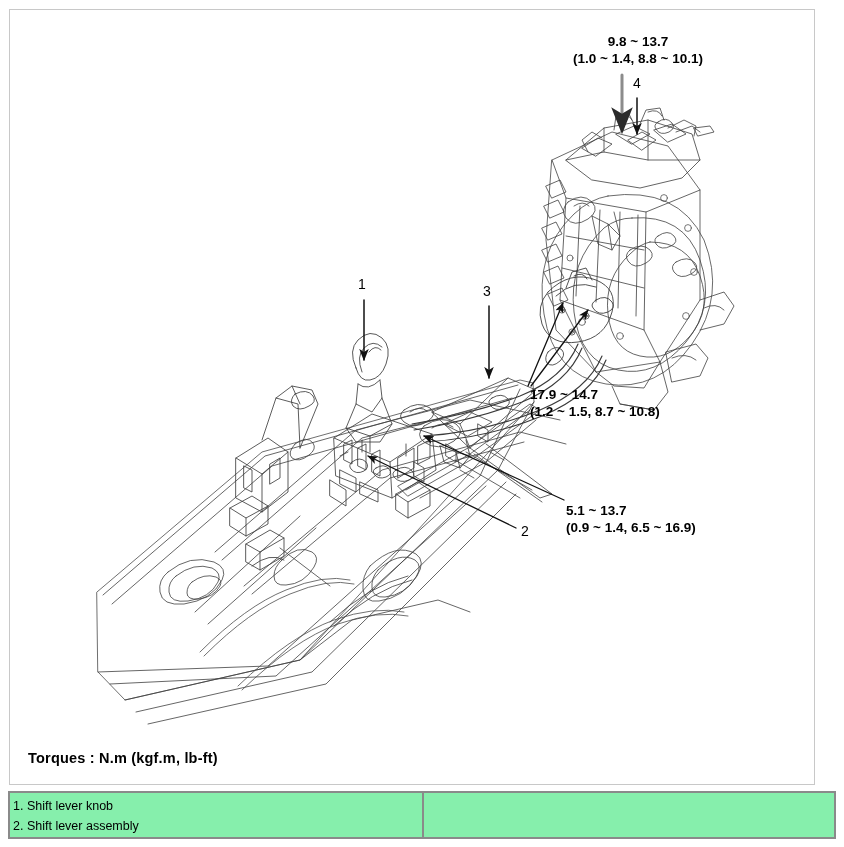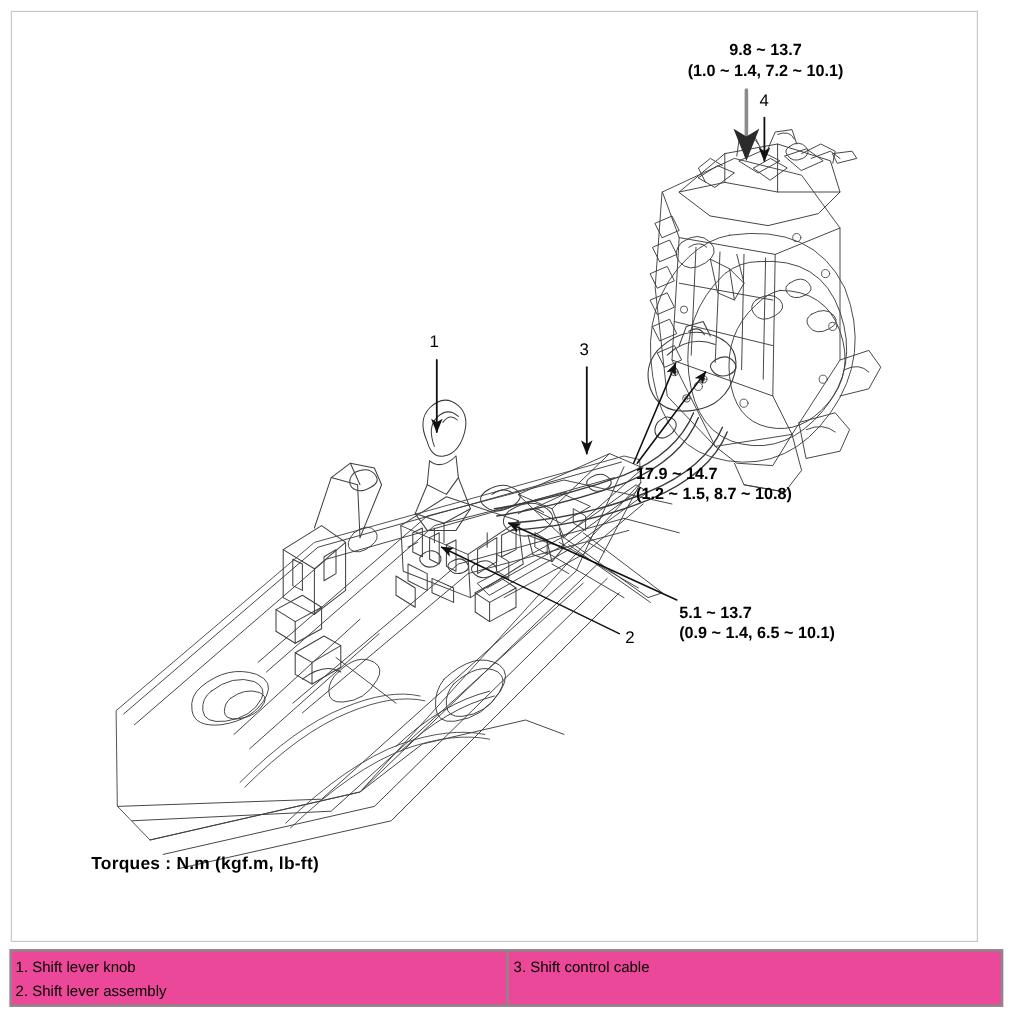--- a/index.html
+++ b/index.html
@@ -37,38 +37,37 @@
     left: 0;
     top: 0;
     width: 844px;
     height: 790px;
     pointer-events: none;
   }
   
   .torque-caption {
     position: absolute;
     left: 28px;
-    top: 712px;
+    top: 750px;
     font-size: 14.5px;
     font-weight: bold;
     letter-spacing: 0.2px;
     white-space: nowrap;
-    margin-left: 48px;
   }
   
   .legend-table {
     position: absolute;
     left: 8px;
     top: 791px;
     width: 828px;
     height: 48px;
     border: 2px solid #8a8a8a;
     box-sizing: border-box;
     display: flex;
-    background: #ec4899;
+    background: #86efac;
   }
   .legend-col {
     flex: 1 1 50%;
     box-sizing: border-box;
     padding: 3px 0 0 3px;
   }
   .legend-col.right {
     border-left: 2px solid #8a8a8a;
     padding-left: 4px;
   }
@@ -365,43 +364,42 @@
       </g>
 
       <g stroke="#111" stroke-width="1.3">
         <line x1="564" y1="500" x2="424" y2="436" marker-end="url(#arrowBlack)"></line>
       </g>
     </g>
   </svg>
 
   <div class="anno centered" style="left:548px; top:33px; width:180px;">
     <span class="l1">9.8 ~ 13.7</span>
-    <span class="l2">(1.0 ~ 1.4, 7.2 ~ 10.1)</span>
+    <span class="l2">(1.0 ~ 1.4, 8.8 ~ 10.1)</span>
   </div>
 
   <div class="anno" style="left:530px; top:386px;">
     <span class="l1">17.9 ~ 14.7</span>
     <span class="l2">(1.2 ~ 1.5, 8.7 ~ 10.8)</span>
   </div>
 
   <div class="anno" style="left:566px; top:502px;">
     <span class="l1">5.1 ~ 13.7</span>
-    <span class="l2">(0.9 ~ 1.4, 6.5 ~ 10.1)</span>
+    <span class="l2">(0.9 ~ 1.4, 6.5 ~ 16.9)</span>
   </div>
 
   <div class="callout-num" style="left:358px; top:277px;">1</div>
   <div class="callout-num" style="left:521px; top:524px;">2</div>
   <div class="callout-num" style="left:483px; top:284px;">3</div>
   <div class="callout-num" style="left:633px; top:76px;">4</div>
 
   <div class="torque-caption">Torques : N.m (kgf.m, lb-ft)</div>
 
   <div class="legend-table">
     <div class="legend-col">
       <div class="legend-item">1. Shift lever knob</div>
       <div class="legend-item">2. Shift lever assembly</div>
     </div>
     <div class="legend-col right">
-      <div class="legend-item">3. Shift control cable</div>
     </div>
   </div>
 
 </div>
 
 </body></html>

